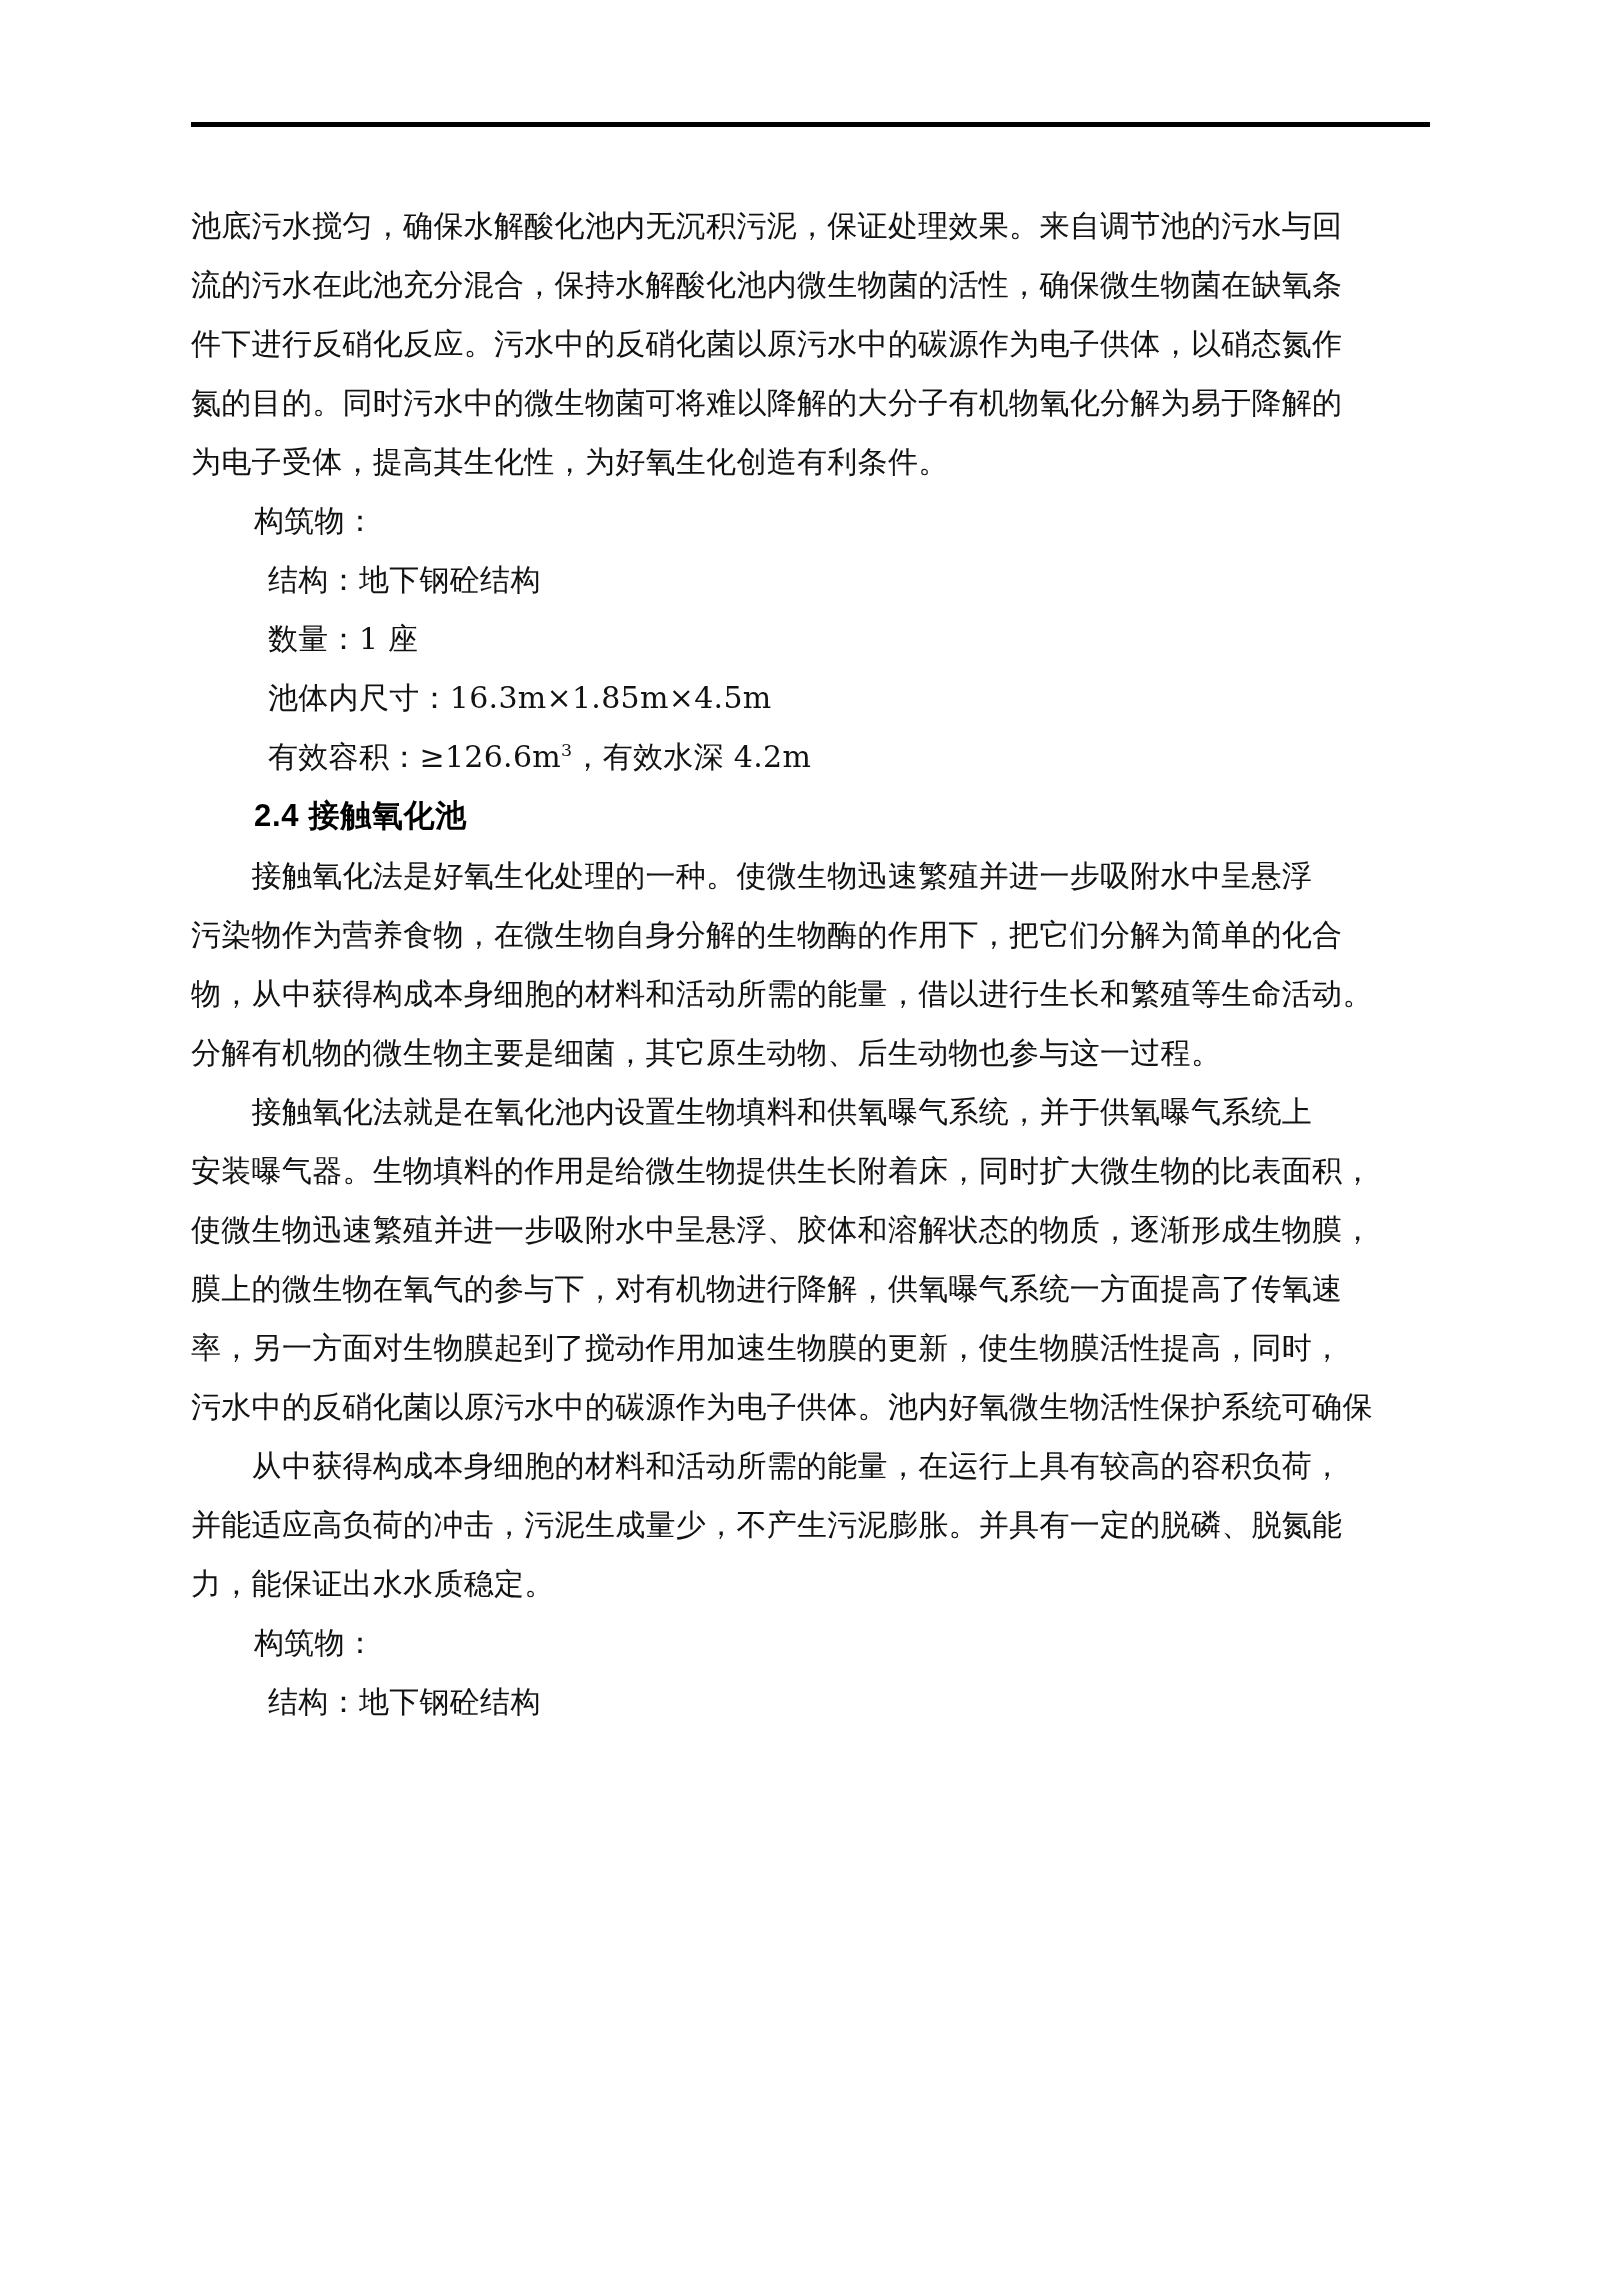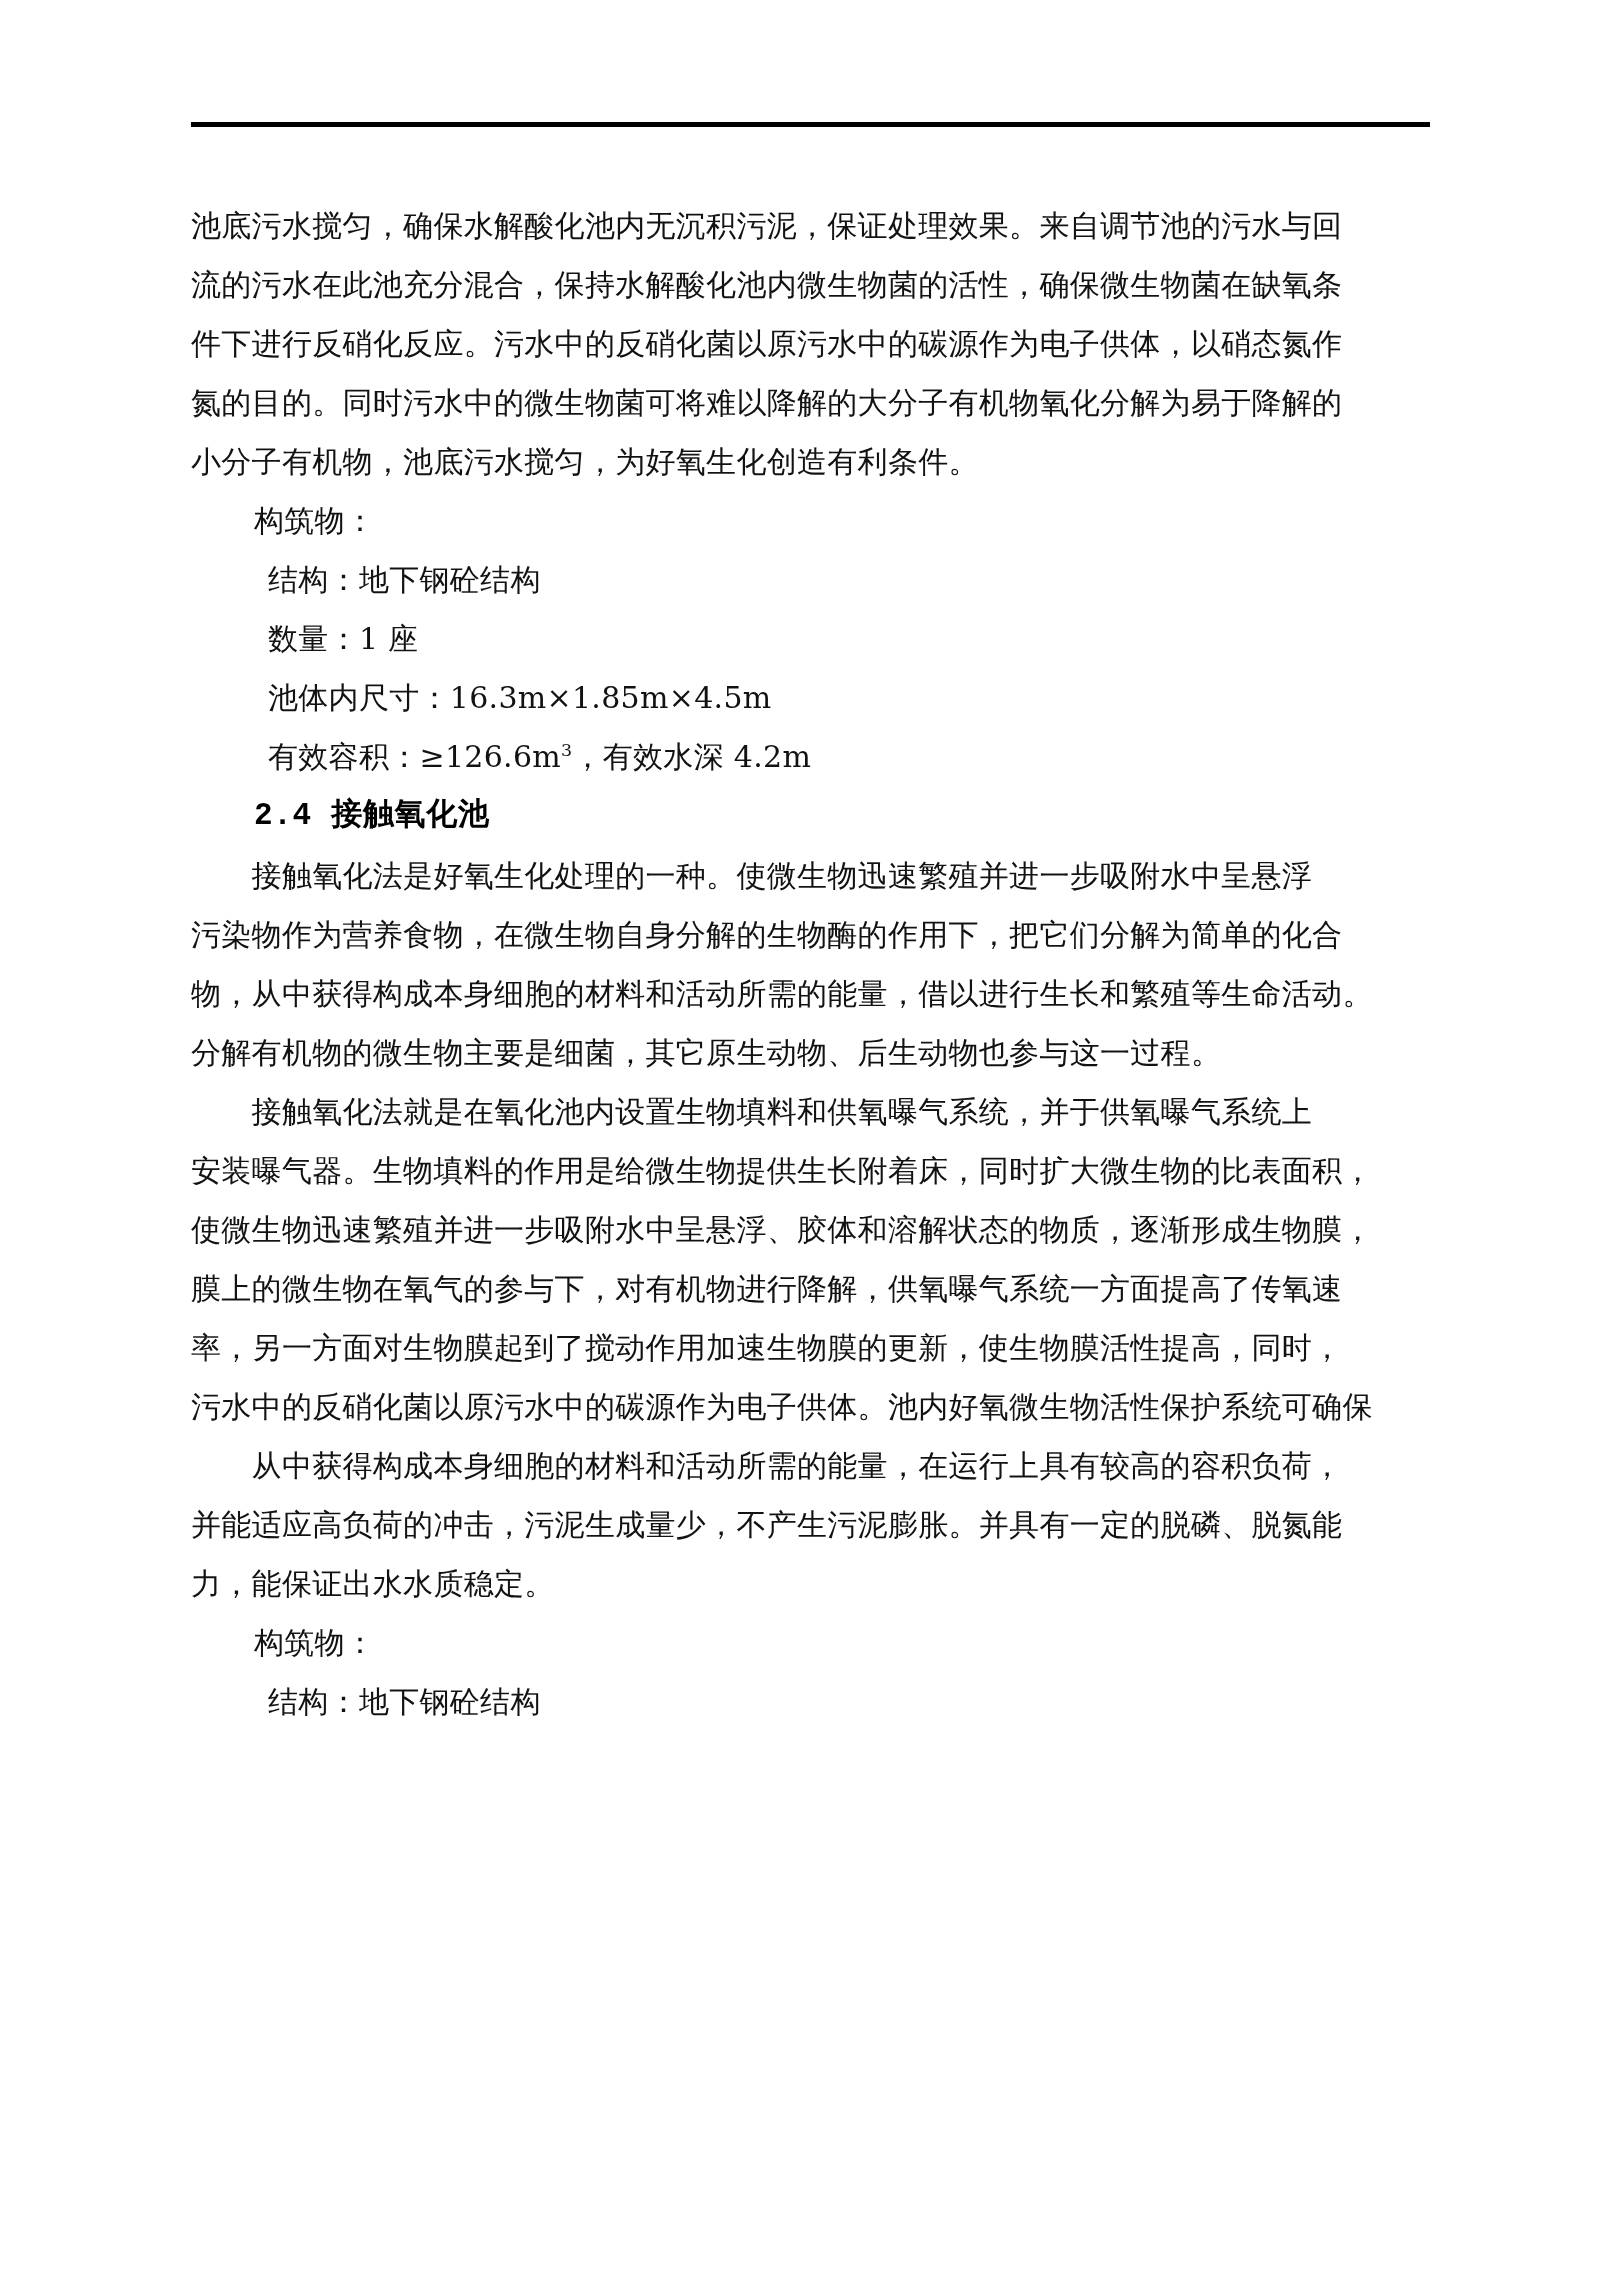--- a/index.html
+++ b/index.html
@@ -48,21 +48,21 @@
   }
   .indent-1 { padding-left: 63px; }
   .indent-2 { padding-left: 77px; }
 
   h2.section-heading {
     margin: 0;
     padding-left: 63px;
     font-size: 31px;
     line-height: 60px;
     font-weight: bold;
-    font-family: Liberation Mono, monospace;
+    font-family: Liberation Sans, sans-serif;
     letter-spacing: 0.7px;
   }
   .spec-line {
     font-size: 30px;
     line-height: 59px;
     white-space: pre;
   }
   sup.sup3 {
     font-size: 0.58em;
     vertical-align: super;
@@ -85,21 +85,21 @@
 
   <div class="header-rule"></div>
 
   <div class="content">
 
     <div class="para-block">
       <p class="body-line">池底污水搅匀，确保水解酸化池内无沉积污泥，保证处理效果。来自调节池的污水与回</p>
       <p class="body-line">流的污水在此池充分混合，保持水解酸化池内微生物菌的活性，确保微生物菌在缺氧条</p>
       <p class="body-line">件下进行反硝化反应。污水中的反硝化菌以原污水中的碳源作为电子供体，以硝态氮作</p>
       <p class="body-line">氮的目的。同时污水中的微生物菌可将难以降解的大分子有机物氧化分解为易于降解的</p>
-      <p class="body-line">小分子有机物，池底污水搅匀，为好氧生化创造有利条件。</p>
+      <p class="body-line">为电子受体，提高其生化性，为好氧生化创造有利条件。</p>
     </div>
 
     <div class="para-block">
       <p class="body-line indent-1">构筑物：</p>
       <p class="body-line indent-2">结构：地下钢砼结构</p>
       <p class="body-line indent-2">数量：1 座</p>
       <p class="body-line indent-2">池体内尺寸：16.3m×1.85m×4.5m</p>
       <p class="body-line indent-2 spec-line"><span>有效容积：≥126.6m</span><sup class="sup3">3</sup><span>，有效水深 4.2m</span></p>
     </div>
 

